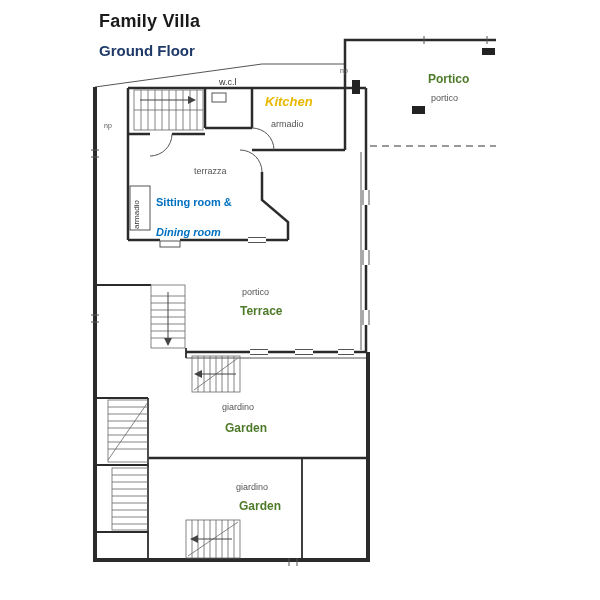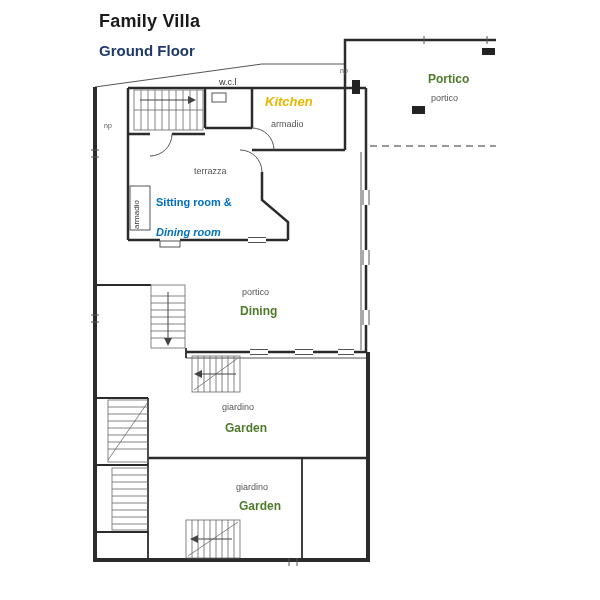--- a/index.html
+++ b/index.html
@@ -150,21 +150,21 @@
 
   <div class="lbl tiny" style="left:340px;top:67px;">np</div>
   <div class="lbl tiny" style="left:104px;top:122px;">np</div>
 
   <div class="lbl it" style="left:194px;top:167px;">terrazza</div>
   <div class="lbl en-blue" style="left:156px;top:190px;">Sitting room &amp;</div>
   <div class="lbl en-blue" style="left:156px;top:220px;font-style:italic;">Dining room</div>
   <div class="lbl rot" style="left:133px;top:229px;">armadio</div>
 
   <div class="lbl it" style="left:242px;top:288px;">portico</div>
-  <div class="lbl en-green" style="left:240px;top:305px;">Dining</div>
+  <div class="lbl en-green" style="left:240px;top:305px;">Terrace</div>
 
   <div class="lbl it" style="left:222px;top:403px;">giardino</div>
   <div class="lbl en-green" style="left:225px;top:422px;">Garden</div>
 
   <div class="lbl it" style="left:236px;top:483px;">giardino</div>
   <div class="lbl en-green" style="left:239px;top:500px;">Garden</div>
 
 </div>
 
 </body></html>

